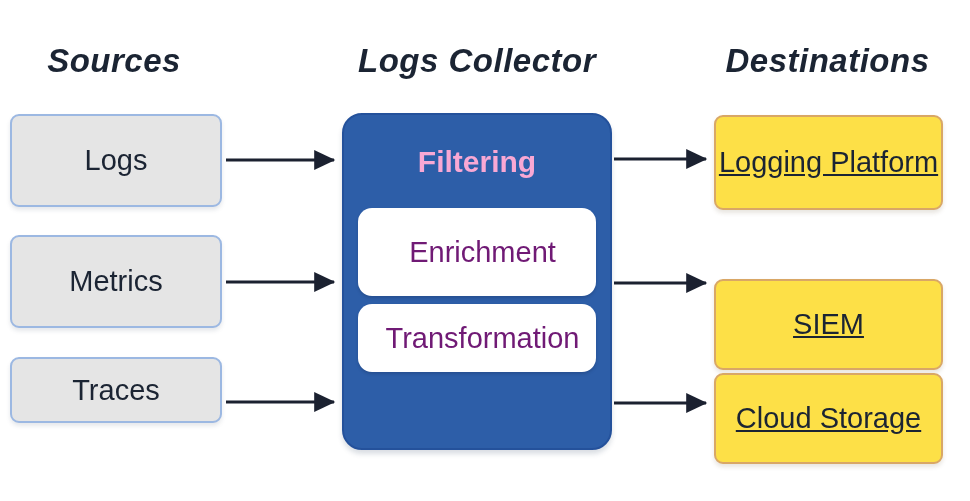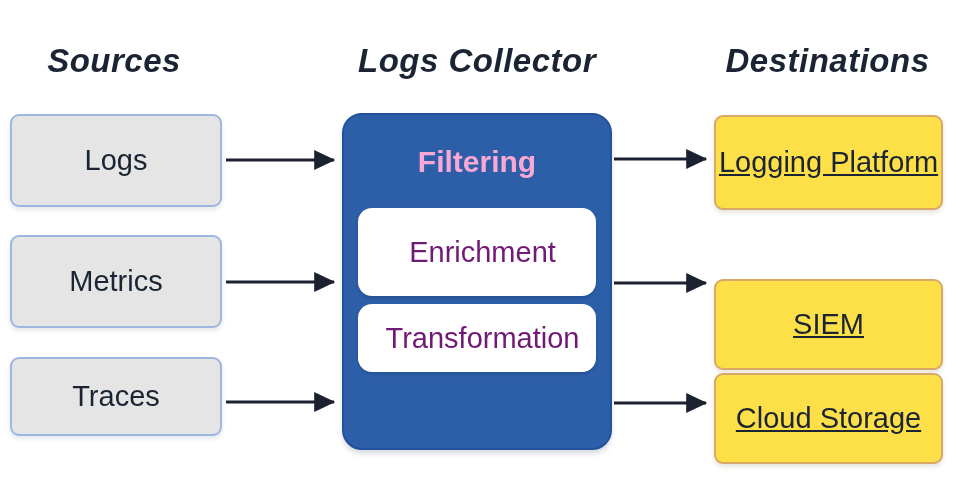--- a/index.html
+++ b/index.html
@@ -108,21 +108,21 @@
   <div class="col-header hdr-sources">Sources</div>
   <div class="col-header hdr-collector">Logs Collector</div>
   <div class="col-header hdr-destinations">Destinations</div>
 
   <div class="node src" style="top:114px; height:93px;">
     <span>Logs</span>
   </div>
   <div class="node src" style="top:235px; height:93px;">
     <span>Metrics</span>
   </div>
-  <div class="node src" style="top:357px; height:79px;">
+  <div class="node src" style="top:357px; height:66px;">
     <span>Traces</span>
   </div>
 
   <div class="collector">
     <div class="collector-title">Filtering</div>
     <div class="stage stage-enrichment">
       <span>Enrichment</span>
     </div>
     <div class="stage stage-transformation">
       <span>Transformation</span>

